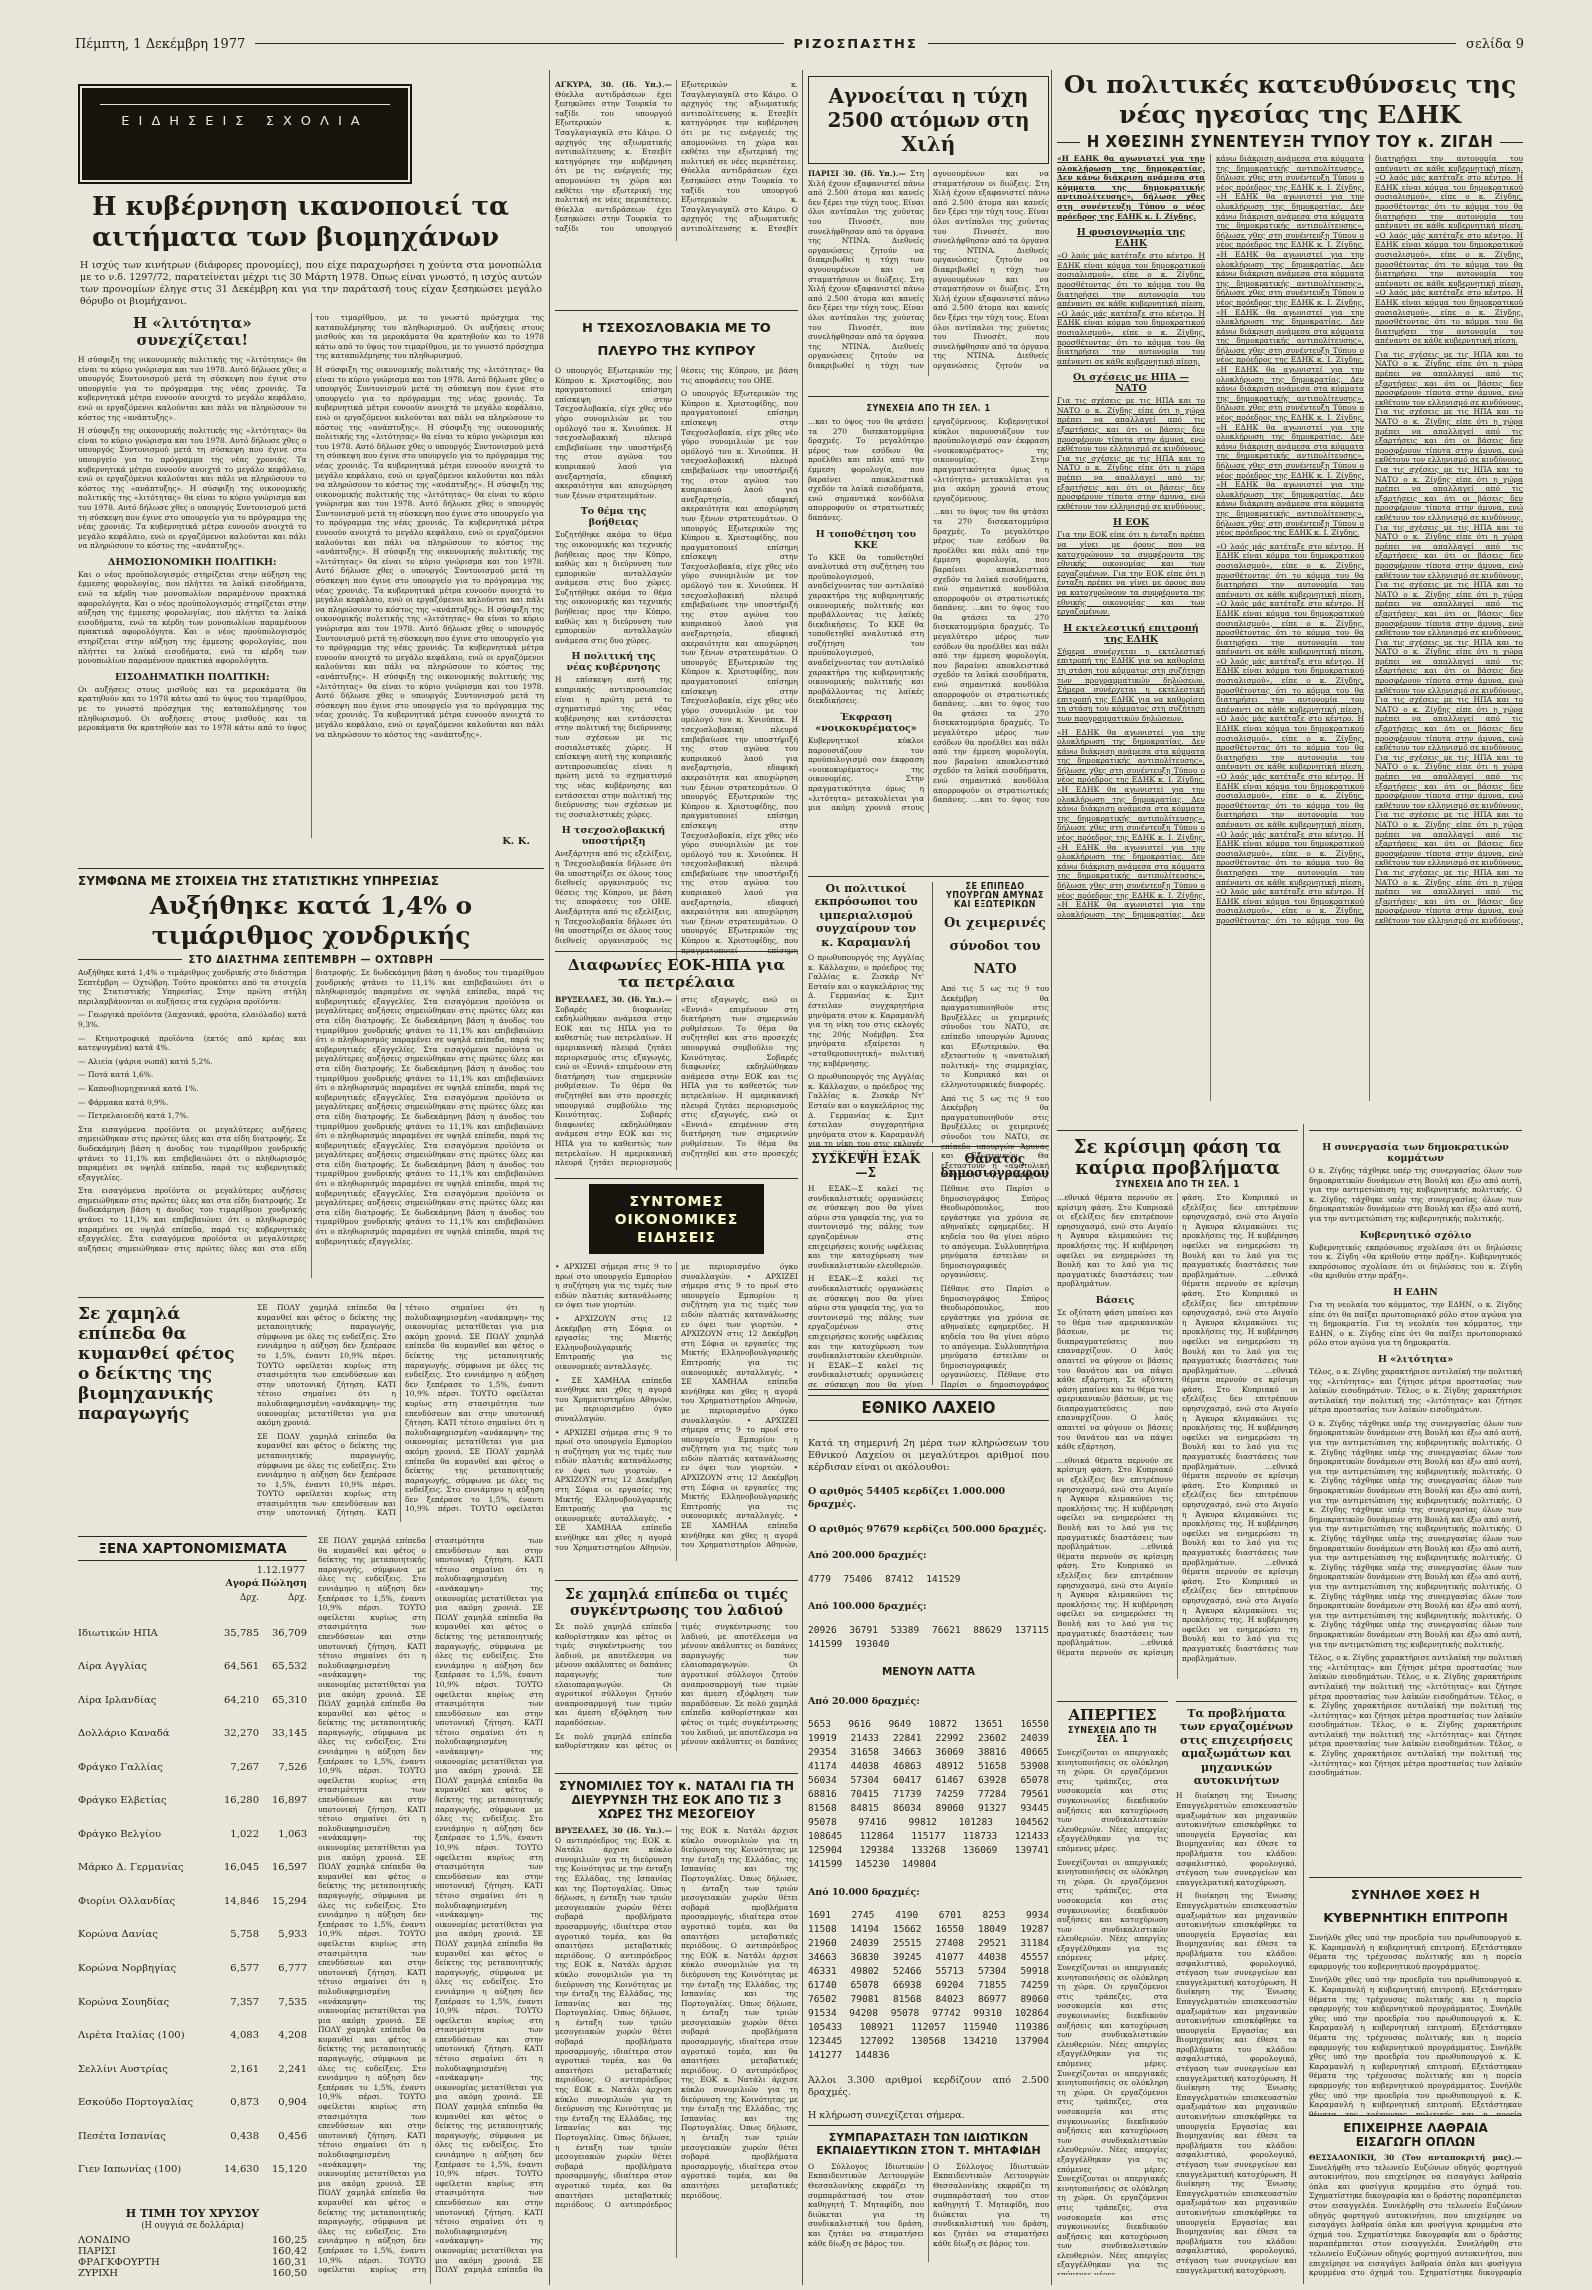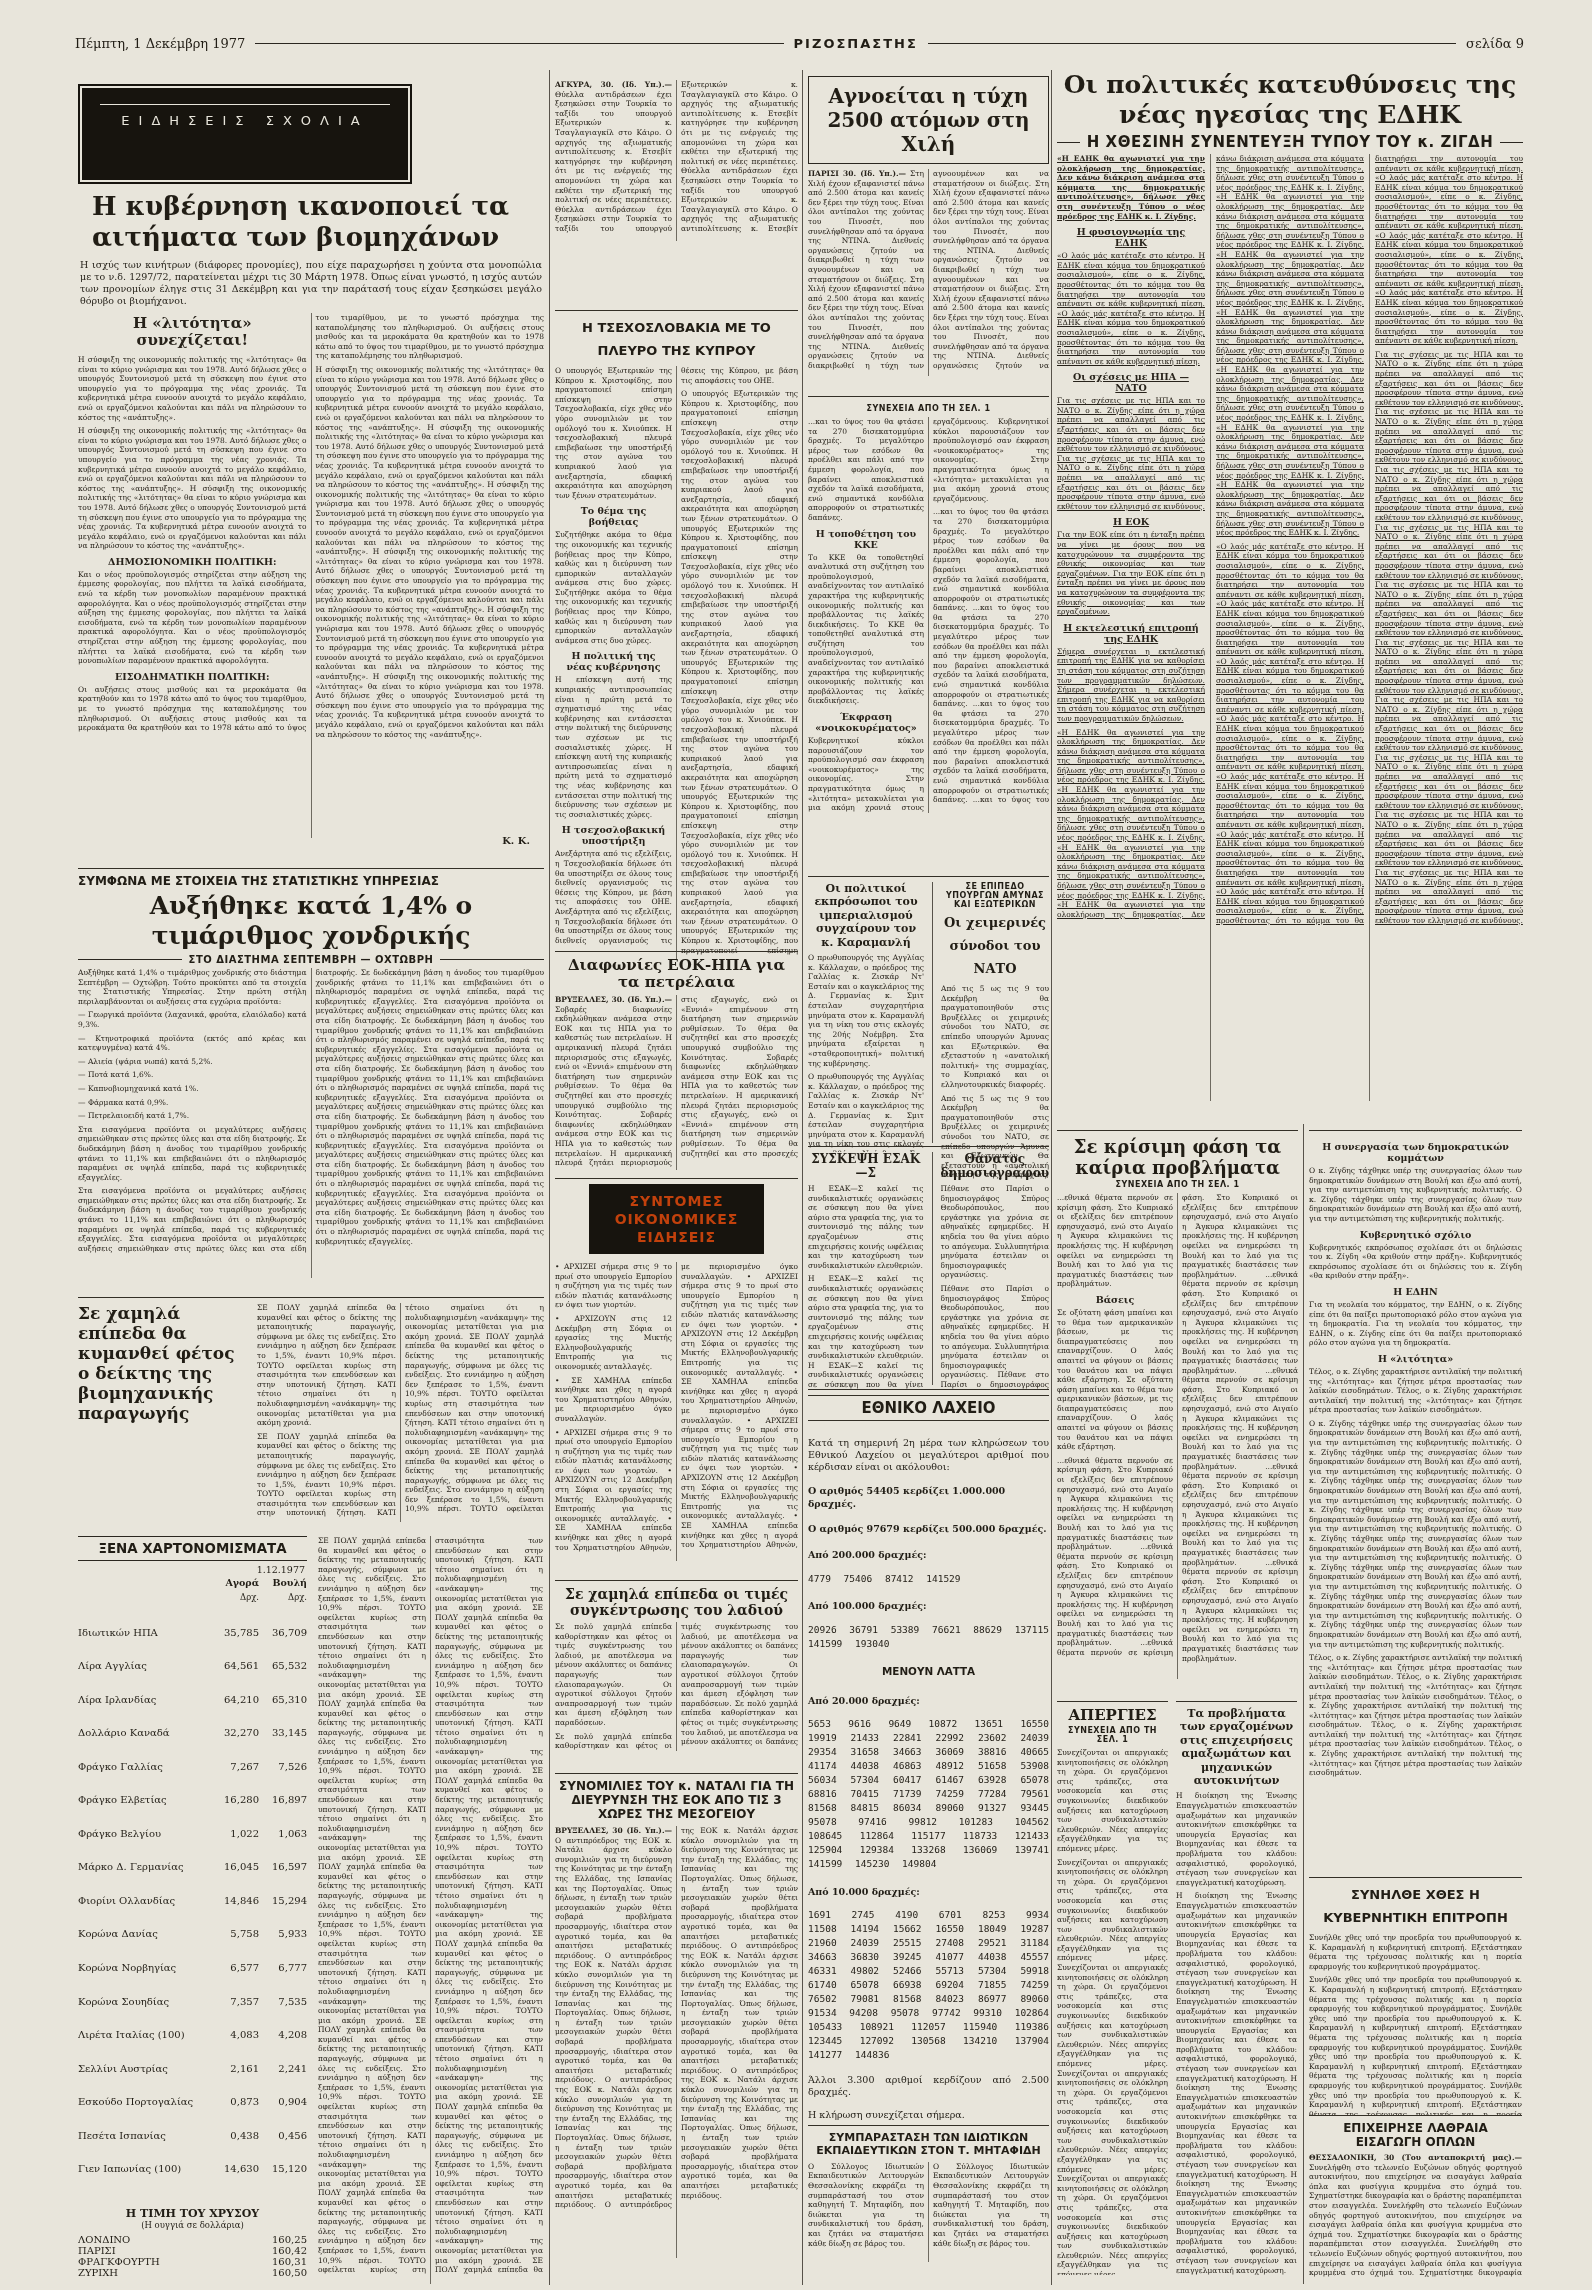--- a/index.html
+++ b/index.html
@@ -23,21 +23,21 @@
              break-inside:avoid;}
   .sig{position:absolute;right:14px;bottom:4px;font-weight:bold;font-size:10px;}
   .kickrow{display:flex;align-items:center;gap:7px;margin:3px 0;}
   .kickrow .ln{flex:1;border-top:1px solid #2b2720;}
   .kick{font-family:"DejaVu Sans",sans-serif;font-weight:bold;font-size:15px;letter-spacing:0.5px;white-space:nowrap;}
   .logo{background:#17140e;color:#e8e5db;text-align:center;padding:12px 8px 8px;
         box-shadow:inset 0 0 0 2px #17140e, inset 0 0 0 4px #e8e5db;}
   .logo .t{font-family:"DejaVu Sans",sans-serif;font-weight:800;font-size:26px;letter-spacing:2px;}
   .logo .dv{height:0;border-top:1px solid #e8e5db;margin:8px 14px;}
   .logo .s{font-family:"DejaVu Sans",sans-serif;font-size:13px;letter-spacing:9px;}
-  .blackbox{background:#17140e;color:#c2410c;font-family:"DejaVu Sans",sans-serif;font-weight:bold;
+  .blackbox{background:#17140e;color:#fef9c3;font-family:"DejaVu Sans",sans-serif;font-weight:bold;
             text-align:center;padding:8px 4px;line-height:18px;font-size:14px;letter-spacing:1px;
             width:175px;margin:0 auto 8px;}
   .boxhead{border:1.6px solid #2b2720;padding:7px 8px;margin-bottom:5px;}
   .h27{font-size:26px;line-height:31px;font-weight:bold;}
   .h25{font-size:25px;line-height:30px;font-weight:bold;}
   .h20{font-size:20px;line-height:24px;font-weight:bold;}
   .h18{font-size:18px;line-height:21px;font-weight:bold;}
   .h17{font-size:17px;line-height:20px;font-weight:bold;}
   .h15{font-size:15px;line-height:17px;font-weight:bold;}
   .h14{font-size:14px;line-height:16px;font-weight:bold;}
@@ -139,21 +139,21 @@
       <p>ΣΕ ΠΟΛΥ χαμηλά επίπεδα θα κυμανθεί και φέτος ο δείκτης της μεταποιητικής παραγωγής, σύμφωνα με όλες τις ενδείξεις. Στο εννιάμηνο η αύξηση δεν ξεπέρασε το 1,5%, έναντι 10,9% πέρσι. ΤΟΥΤΟ οφείλεται κυρίως στη στασιμότητα των επενδύσεων και στην υποτονική ζήτηση. ΚΑΤΙ τέτοιο σημαίνει ότι η πολυδιαφημισμένη «ανάκαμψη» της οικονομίας μετατίθεται για μια ακόμη χρονιά. ΣΕ ΠΟΛΥ χαμηλά επίπεδα θα κυμανθεί και φέτος ο δείκτης της μεταποιητικής παραγωγής, σύμφωνα με όλες τις ενδείξεις. Στο εννιάμηνο η αύξηση δεν ξεπέρασε το 1,5%, έναντι 10,9% πέρσι. ΤΟΥΤΟ οφείλεται κυρίως στη στασιμότητα των επενδύσεων και στην υποτονική ζήτηση. ΚΑΤΙ τέτοιο σημαίνει ότι η πολυδιαφημισμένη «ανάκαμψη» της οικονομίας μετατίθεται για μια ακόμη χρονιά. ΣΕ ΠΟΛΥ χαμηλά επίπεδα θα κυμανθεί και φέτος ο δείκτης της μεταποιητικής παραγωγής, σύμφωνα με όλες τις ενδείξεις. Στο εννιάμηνο η αύξηση δεν ξεπέρασε το 1,5%, έναντι 10,9% πέρσι. ΤΟΥΤΟ οφείλεται κυρίως στη στασιμότητα των επενδύσεων και στην υποτονική ζήτηση. ΚΑΤΙ τέτοιο σημαίνει ότι η πολυδιαφημισμένη «ανάκαμψη» της οικονομίας μετατίθεται για μια ακόμη χρονιά.</p>
     </div>
   </section>
 
   <section class="abs fx" style="left:78px;top:1536px;width:229px;height:748px;">
     <div class="fxtitle">ΞΕΝΑ ΧΑΡΤΟΝΟΜΙΣΜΑΤΑ</div>
     <div class="fxdate">1.12.1977</div>
     <div class="fxhead">
       <span class="fxname"></span>
       <span class="fxv">Αγορά</span>
-      <span class="fxv">Βουλή</span>
+      <span class="fxv">Πώληση</span>
     </div>
     <div class="fxhead" style="font-weight:normal;font-size:8.5px;">
       <span class="fxname"></span>
       <span class="fxv">Δρχ.</span>
       <span class="fxv">Δρχ.</span>
     </div>
     <div class="fxrows">
       <div class="fxrow">
           <span class="fxname">Ιδιωτικών ΗΠΑ</span>
           <span class="fxv">35,785</span>

